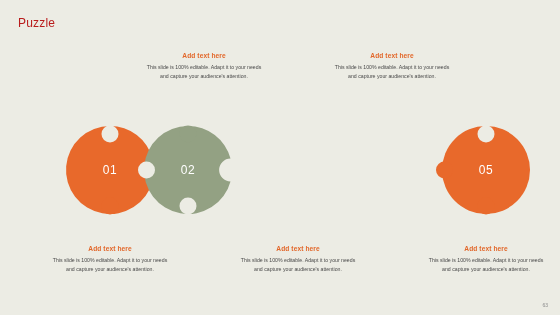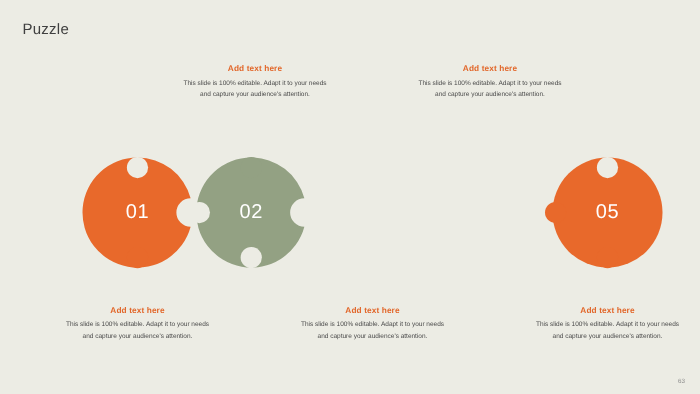--- a/index.html
+++ b/index.html
@@ -18,21 +18,21 @@
     position: relative;
     width: 560px;
     height: 315px;
     background: #ecece4;
   }
   .slide-title {
     position: absolute;
     left: 18px;
     top: 16px;
     font-size: 12px;
-    color: #404040;
+    color: #b91c1c;
     letter-spacing: 0.2px;
     font-weight: 400;
   }
   .page-num {
     position: absolute;
     right: 12px;
     bottom: 7px;
     font-size: 5px;
     color: #8c8c8c;
   }
@@ -56,21 +56,21 @@
   }
   .piece-label {
     position: absolute;
     top: 0;
     left: 0;
     width: 104px;
     height: 104px;
     display: flex;
     align-items: center;
     justify-content: center;
-    font-size: 16px;
+    font-size: 12px;
     color: #ffffff;
     letter-spacing: 0.5px;
     pointer-events: none;
   }
 
   
   .txtblock {
     position: absolute;
     width: 122px;
     text-align: center;
@@ -102,21 +102,21 @@
         <path d="M52 8
                  a44 44 0 0 1 42.5 32.6
                  a9.5 9.5 0 0 0 0 22.8
                  A44 44 0 1 1 52 8 Z" fill="#e8692b"></path>
         <circle cx="52" cy="16" r="8.5" fill="#ecece4"></circle>
         <circle cx="52" cy="88" r="8.5" fill="#e8692b"></circle>
       </svg>
       <div class="piece-label">01</div>
     </div>
 
-    <div class="piece" style="left:149px;text-decoration:underline;">
+    <div class="piece" style="left:136px;text-decoration:underline;">
       <svg width="104" height="104" viewBox="0 0 104 104">
         <path d="M52 8
                  a44 44 0 0 1 42.5 32.6
                  a9.5 9.5 0 0 0 0 22.8
                  A44 44 0 1 1 52 8 Z" fill="#93a183"></path>
         <circle cx="52" cy="16" r="8.5" fill="#93a183"></circle>
         <circle cx="52" cy="88" r="8.5" fill="#ecece4"></circle>
         <circle cx="10.5" cy="52" r="8.5" fill="#ecece4"></circle>
       </svg>
       <div class="piece-label">02</div>

